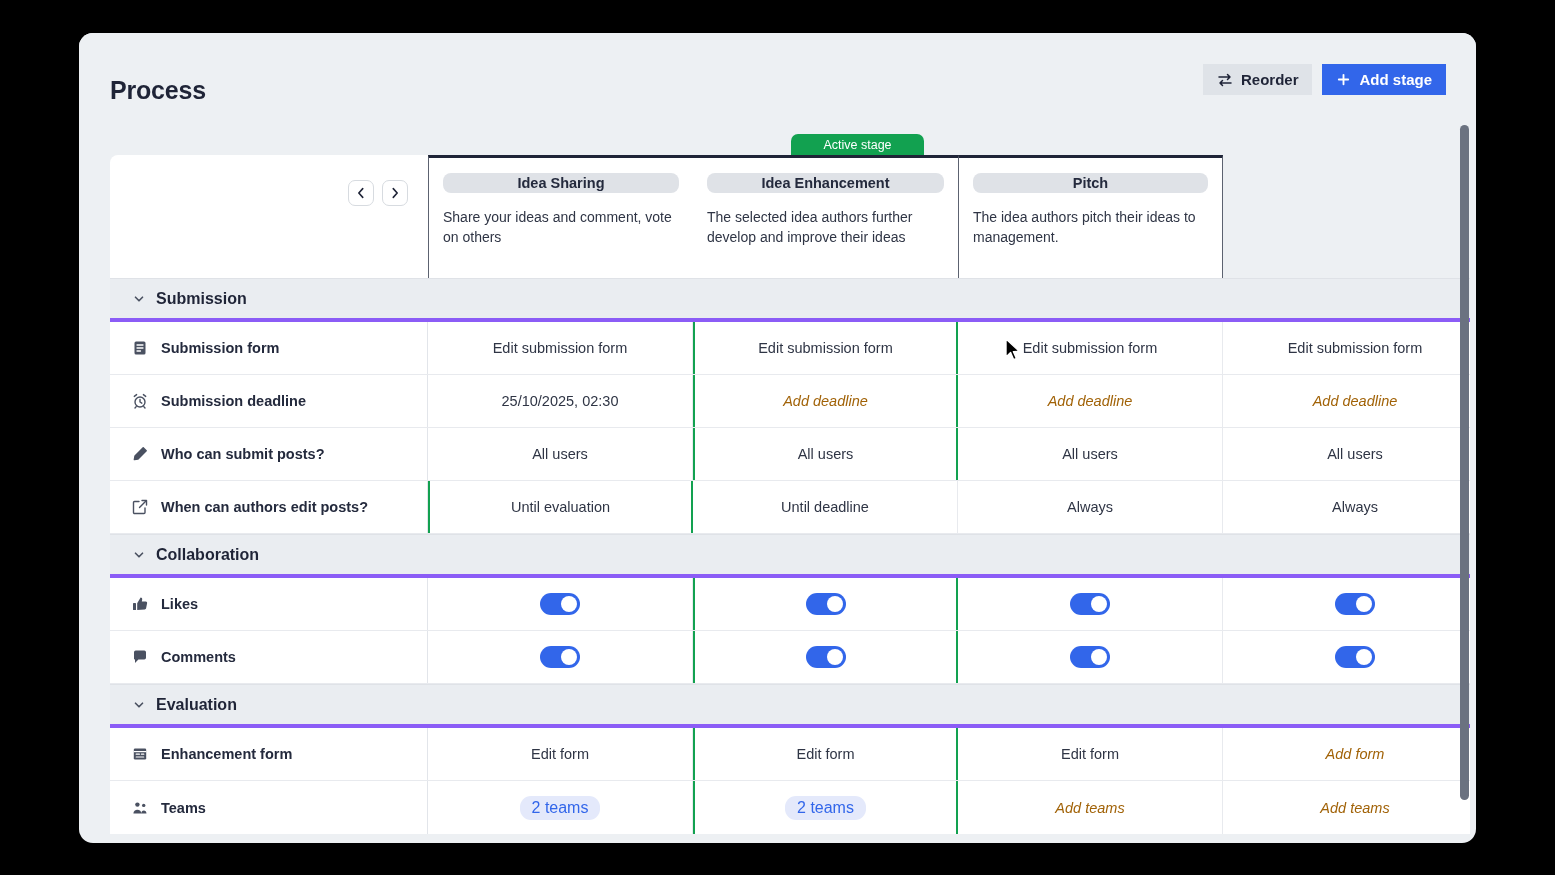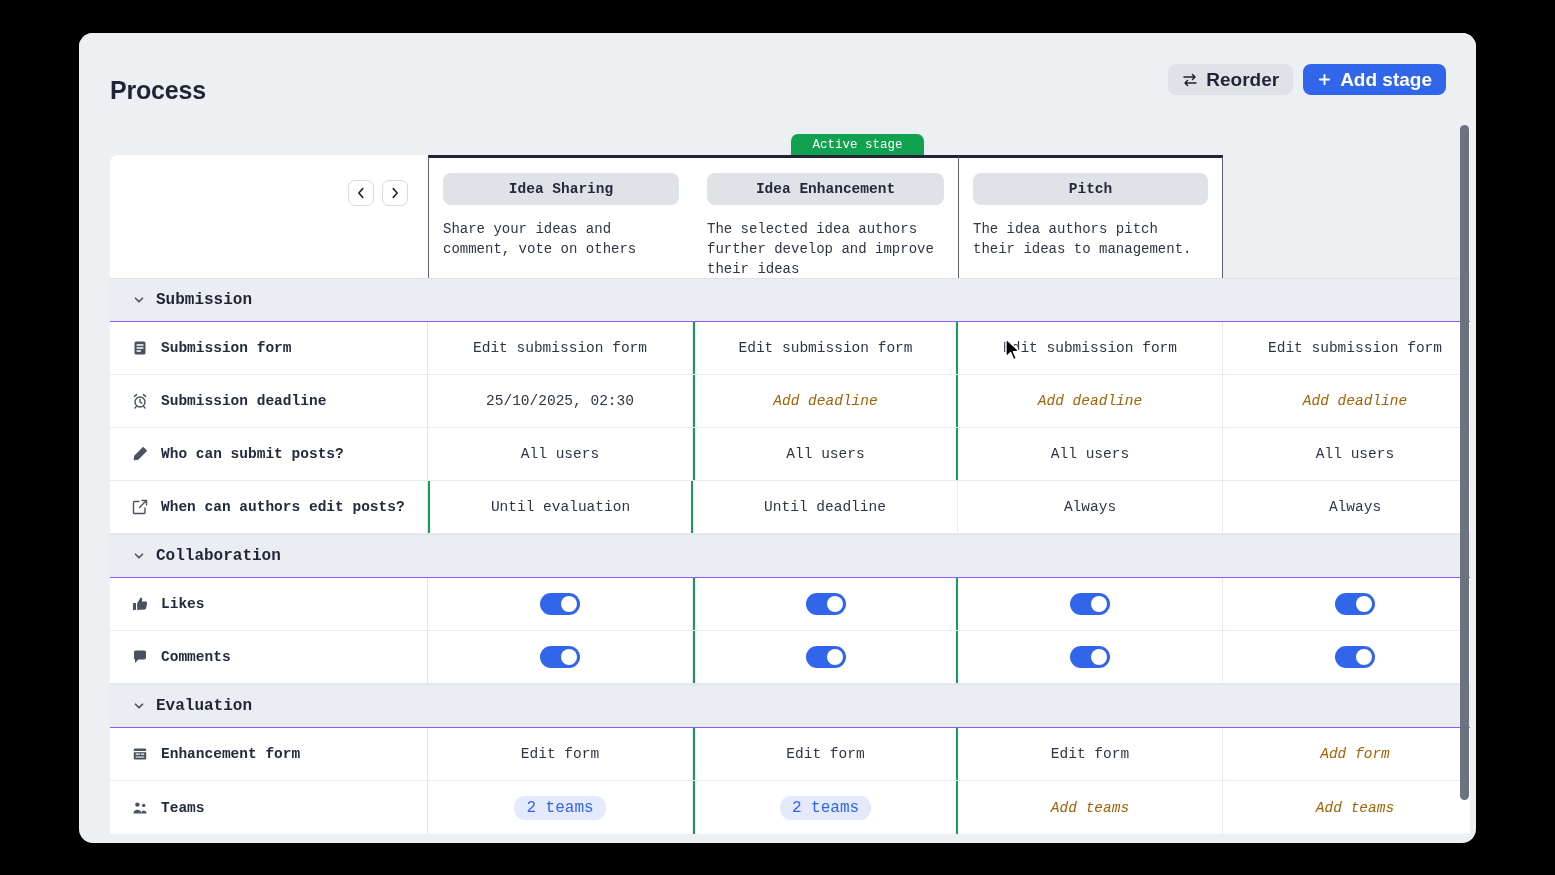--- a/index.html
+++ b/index.html
@@ -45,22 +45,22 @@
     display: flex;
     gap: 10px;
     align-items: center;
   }
   .btn {
     display: inline-flex;
     align-items: center;
     gap: 8px;
     height: 31px;
     padding: 0 14px;
-    border-radius: 8px;
-    font-size: 19px;
+    border-radius: 0;
+    font-size: 15px;
     font-weight: bold;
     cursor: pointer;
     border: none;
     white-space: nowrap;
   }
   .btn-reorder {
     background: #dfe3e8;
     color: #1f2437;
   }
   .btn-add {
@@ -76,21 +76,20 @@
     top: 90px;
     right: 0;
     bottom: 0;
     overflow: hidden;
   }
   .board {
     position: absolute;
     left: 31px;
     top: 11px;
     width: 1360px;
-    font-family: Liberation Mono, monospace;
   }
 
   
   .active-tab {
     position: absolute;
     left: 681px;
     top: 0px;
     width: 133px;
     height: 21px;
     background: #12a150;
@@ -144,21 +143,21 @@
   }
   .stage-col.last { border-right: 1px solid #5c6270; }
   .stage-col.active {
     border-top: 3px solid #12a150;
     border-left: 2px solid #12a150;
     border-right: 2px solid #12a150;
   }
   .stage-col.after-active { border-left: none; }
 
   .stage-pill {
-    height: 32px;
+    height: 20px;
     border-radius: 8px;
     background: #dfe2e7;
     display: flex;
     align-items: center;
     justify-content: center;
     font-size: 14.5px;
     font-weight: bold;
     color: #242a3d;
     cursor: pointer;
   }
@@ -170,21 +169,21 @@
     color: #2f3545;
   }
 
   
   .section-head {
     display: flex;
     height: 44px;
     background: #eaedf1;
     align-items: center;
     border-top: 1px solid #dfe2e7;
-    border-bottom: 1px solid #8b5cf6;
+    border-bottom: 4px solid #8b5cf6;
   }
   .section-head .title {
     display: flex;
     align-items: center;
     gap: 10px;
     padding-left: 22px;
     font-size: 16px;
     font-weight: bold;
     color: #1f2437;
   }

